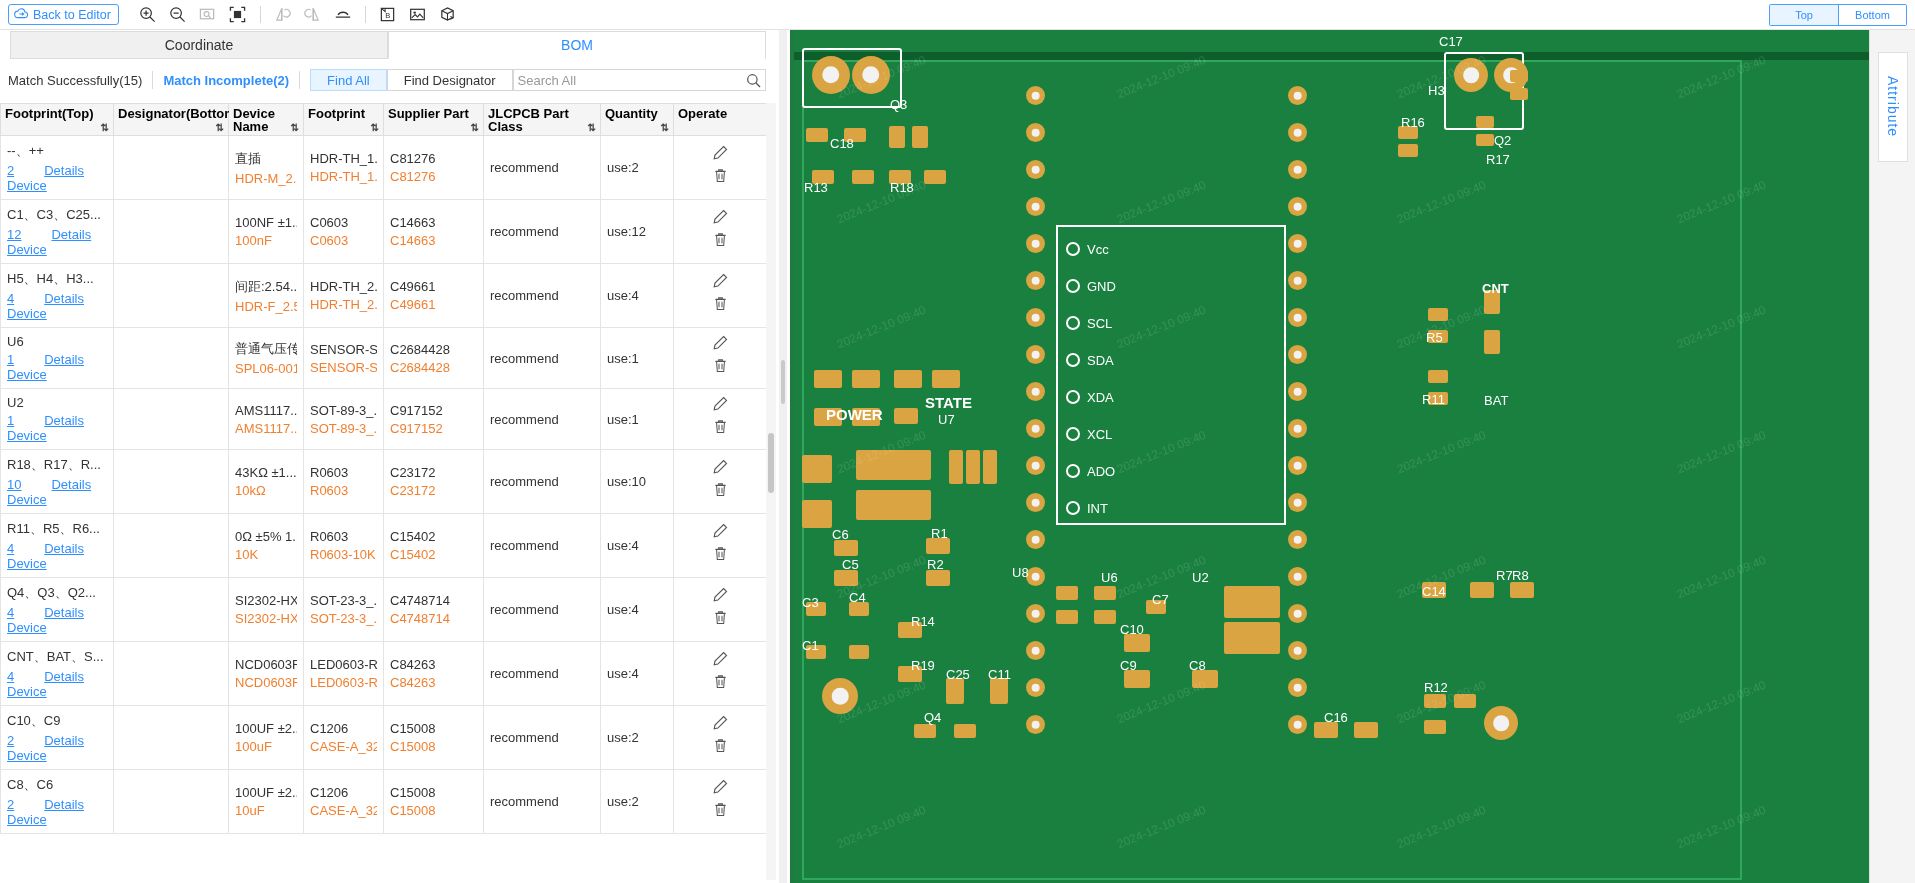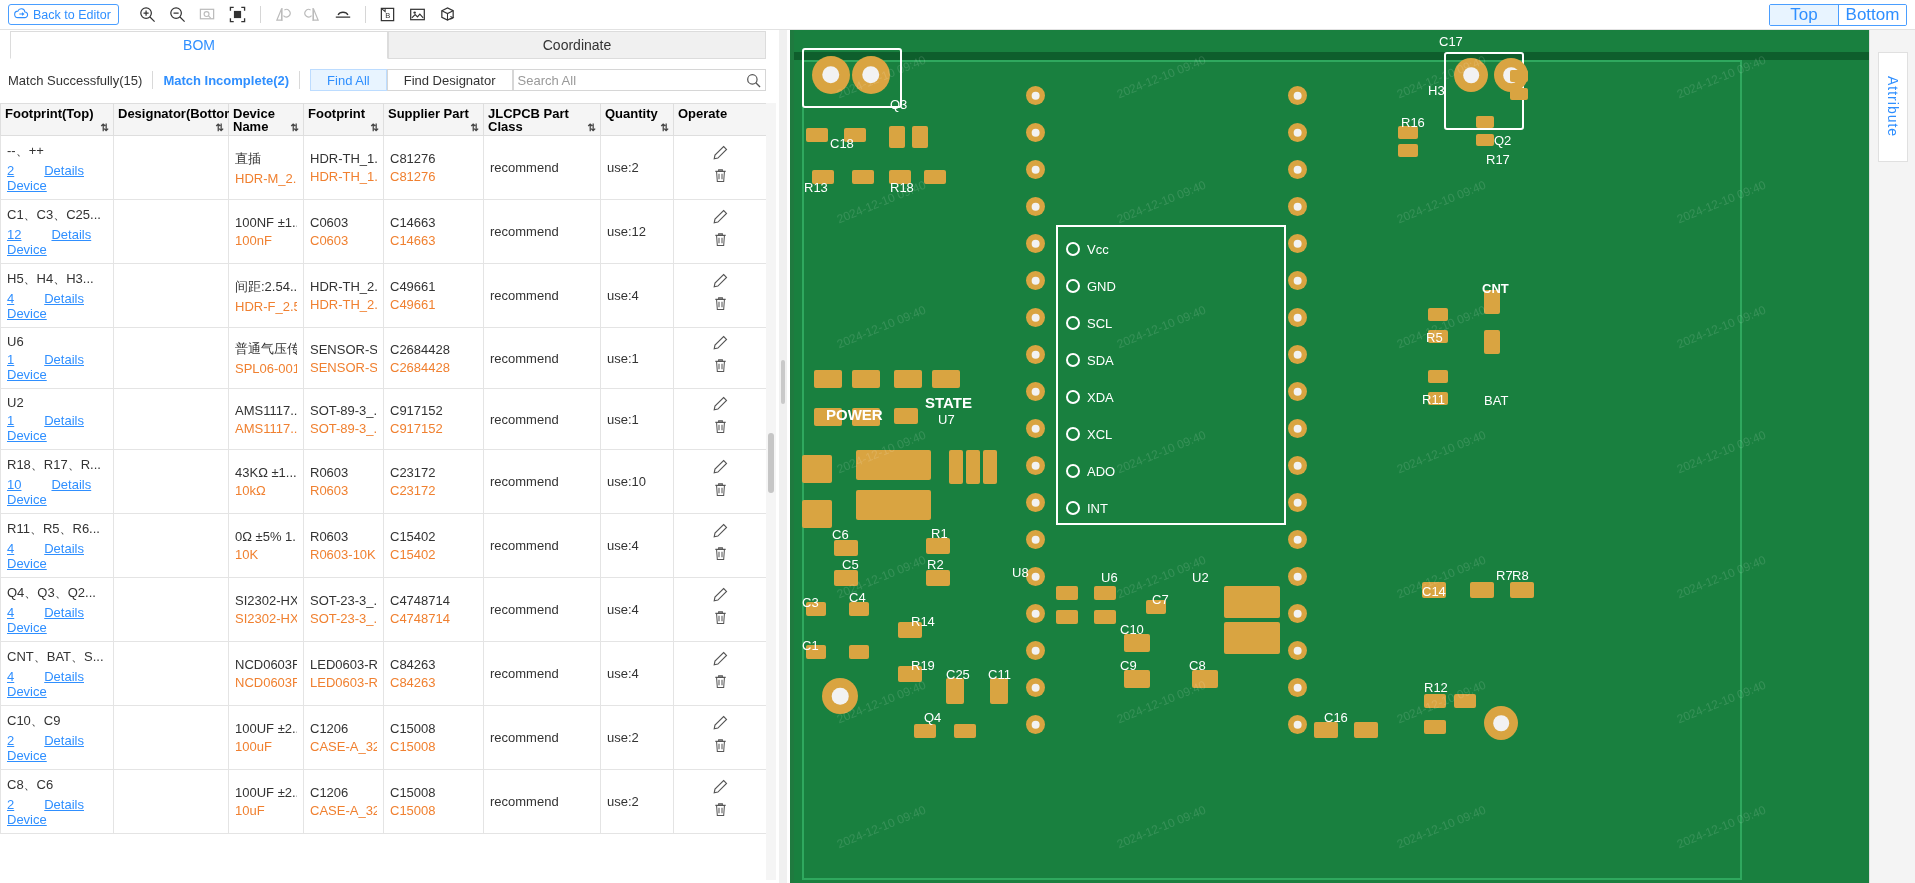--- a/index.html
+++ b/index.html
@@ -42,21 +42,21 @@
   }
   .tb-ico.dim { opacity: 0.33; }
   .tb-sep { width: 1px; height: 17px; background: #d6d6d6; margin: 0 7px; }
   .topright {
     position: absolute; right: 8px; top: 4px;
     display: flex; border: 1px solid #4a9eff; border-radius: 2px;
     overflow: hidden; height: 22px;
   }
   .topright div {
     width: 68px; display: flex; align-items: center; justify-content: center;
-    font-size: 17px; color: #2f8fff; cursor: pointer; background: #fff;
+    font-size: 11px; color: #2f8fff; cursor: pointer; background: #fff;
   }
   .topright div.sel { background: #e8f4ff; }
   .topright div + div { border-left: 1px solid #4a9eff; }
 
   
   .leftpane {
     position: absolute; top: 30px; left: 0; width: 776px; height: 853px;
     background: #fff; overflow: hidden;
   }
   .tabs { display: flex; height: 28px; margin-top: 1px; }
@@ -279,22 +279,22 @@
 
     <div class="topright">
       <div class="sel">Top</div>
       <div>Bottom</div>
     </div>
   </div>
 
   <div class="leftpane">
 
     <div class="tabs">
+      <div class="tab">Coordinate</div>
       <div class="tab active">BOM</div>
-      <div class="tab">Coordinate</div>
     </div>
 
     <div class="filterbar">
       <span class="fb-txt">Match Successfully(15)</span>
       <span class="fb-div"></span>
       <span class="fb-txt blue">Match Incomplete(2)</span>
       <span class="fb-div"></span>
       <div class="fb-btn sel">Find All</div>
       <div class="fb-btn">Find Designator</div>
       <div class="searchbox">

